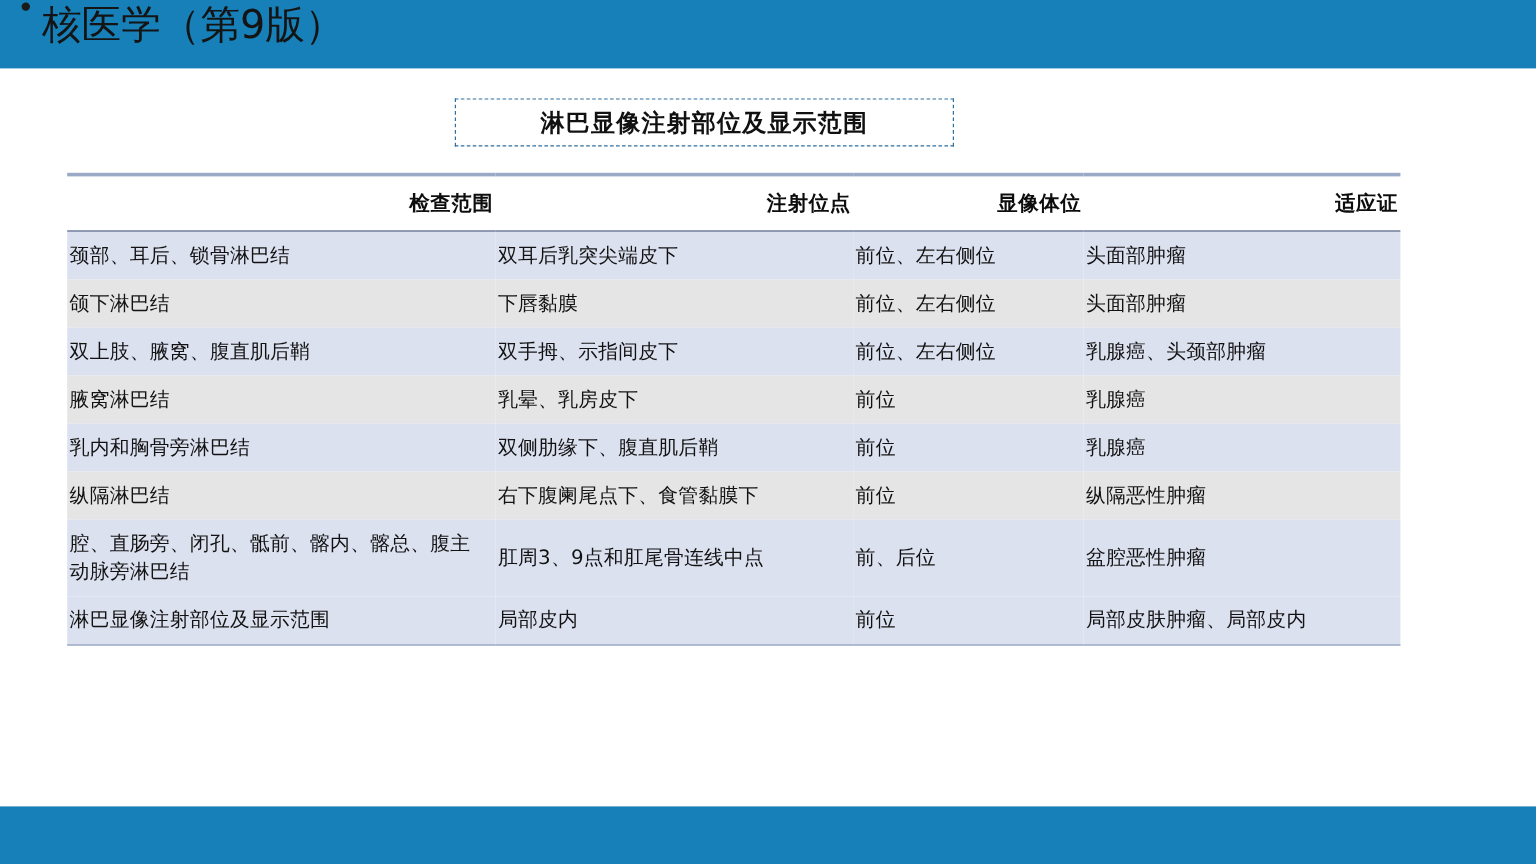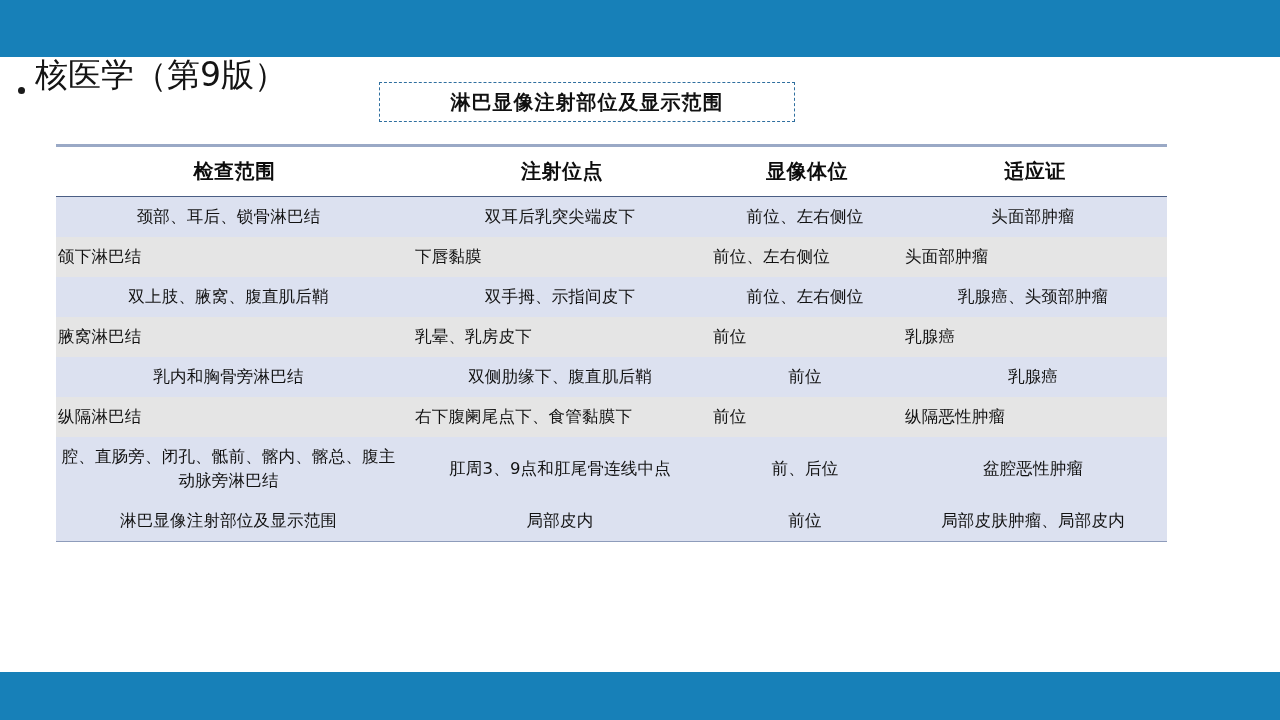--- a/index.html
+++ b/index.html
@@ -21,23 +21,22 @@
   .top-banner {
     position: absolute;
     left: 0; top: 0;
     width: 1280px; height: 57px;
     background: #1780b8;
   }
   .banner-bullet-row {
     position: absolute;
     left: 18px; top: 2px;
     display: flex;
-    align-items: flex-end;
+    align-items: flex-start;
     height: 52px;
-    margin-top: 40px;
   }
   .bullet-dot {
     width: 7px; height: 7px;
     border-radius: 50%;
     background: #1a1a1a;
     margin-right: 10px;
     flex: 0 0 auto;
   }
   .banner-title {
     font-size: 33px;
@@ -83,36 +82,36 @@
   table.lymph-table col.c1 { width: 357px; }
   table.lymph-table col.c2 { width: 298px; }
   table.lymph-table col.c3 { width: 192px; }
   table.lymph-table col.c4 { width: 264px; }
 
   thead tr.head-row {
     border-top: 3px solid #9aa9c6;
     border-bottom: 1.6px solid #4b5e84;
   }
   thead th {
-    text-align: center;
+    text-align: right;
     font-weight: bold;
-    font-size: 20px;
+    font-size: 17px;
     padding: 11px 2px 11px 2px;
     background: #ffffff;
     color: #0d0d0d;
     vertical-align: middle;
     letter-spacing: 0.5px;
   }
   tbody td {
     padding: 8px 6px 8px 2px;
     vertical-align: middle;
     line-height: 24px;
     letter-spacing: 0.2px;
   }
-  tbody tr.alt td { background: #dce1f0; text-align: center; }
+  tbody tr.alt td { background: #dce1f0; }
   tbody tr.plain td { background: #e5e5e5; }
   tbody tr.last-row td { border-bottom: 1.6px solid #8e9cbb; }
 
   td.col-desc { padding-right: 14px; }
 
   
   .bottom-banner {
     position: absolute;
     left: 0; top: 672px;
     width: 1280px; height: 48px;

